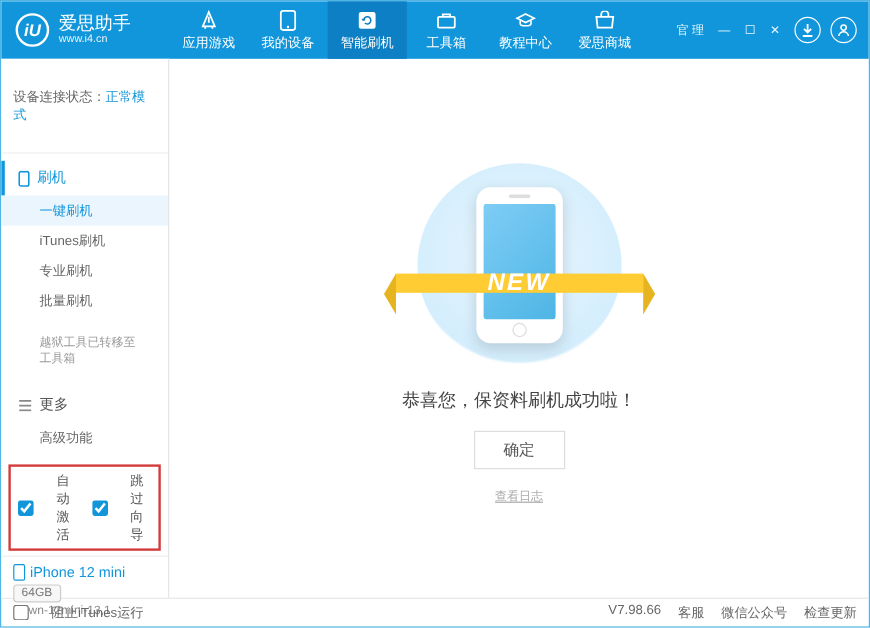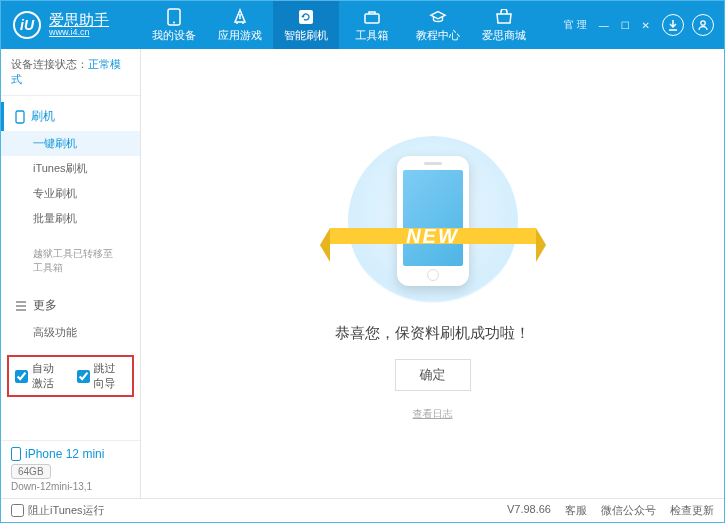--- a/index.html
+++ b/index.html
@@ -1,41 +1,41 @@
 <!DOCTYPE html>
 <html><head>
 <meta charset="utf-8">
 <style>
 * { margin: 0; padding: 0; box-sizing: border-box; }
 body { font-family: "Microsoft YaHei", Arial, sans-serif; font-size: 12px; background: #fff; width: 725px; height: 523px; overflow: hidden; border: 1px solid #4eb5e5; }
 .titlebar { height: 48px; background: #1296db; display: flex; align-items: center; color: #fff; }
 .logo-area { display: flex; align-items: center; gap: 8px; padding-left: 12px; width: 140px; }
 .logo-circle { width: 28px; height: 28px; border: 2px solid #fff; border-radius: 50%; display: flex; align-items: center; justify-content: center; font-weight: bold; font-size: 14px; font-style: italic; }
-.logo-text { display: flex; flex-direction: column; line-height: 1.1; text-decoration: underline; }
+.logo-text { display: flex; flex-direction: column; line-height: 1.1; }
 .logo-title { font-size: 15px; font-weight: 500; }
 .logo-url { font-size: 9px; opacity: 0.9; }
 .nav { display: flex; flex: 1; height: 100%; }
 .nav-item { width: 66px; display: flex; flex-direction: column; align-items: center; justify-content: center; gap: 2px; cursor: pointer; font-size: 11px; }
 .nav-item.active { background: #0d7fc4; }
 .nav-icon { width: 18px; height: 18px; display: flex; align-items: center; justify-content: center; }
 .winctrl { display: flex; align-items: center; gap: 8px; padding-right: 10px; }
 .winctrl .btn { width: 22px; height: 22px; border: 1.5px solid #fff; border-radius: 50%; display: flex; align-items: center; justify-content: center; cursor: pointer; }
 .winctrl .tiny { font-size: 10px; opacity: 0.9; margin-right: 4px; }
 .body { display: flex; height: calc(100% - 48px - 24px); }
 .sidebar { width: 140px; border-right: 1px solid #e5e5e5; display: flex; flex-direction: column; background: #fff; }
-.status-row { padding: 8px 10px; border-bottom: 1px solid #eee; color: #666; font-size: 11px; }
+.status-row { padding: 24px 10px; border-bottom: 1px solid #eee; color: #666; font-size: 11px; }
 .status-val { color: #1296db; }
 .section { padding: 6px 0; }
 .section-head { display: flex; align-items: center; gap: 6px; padding: 6px 14px; color: #555; cursor: pointer; }
 .section-head.active { color: #1296db; border-left: 3px solid #1296db; padding-left: 11px; }
 .sub { padding: 5px 0 5px 32px; color: #666; cursor: pointer; font-size: 11px; }
 .sub.active { background: #eaf5fd; color: #1296db; }
 .sub-note { padding: 4px 0 4px 32px; color: #999; font-size: 10px; line-height: 1.4; }
 .checks { border: 2px solid #d43c3c; margin: 4px 6px; padding: 4px 6px; display: flex; gap: 12px; font-size: 11px; color: #555; }
-.chk { display: flex; align-items: center; gap: 4px; cursor: pointer; justify-content: space-between; }
+.chk { display: flex; align-items: center; gap: 19px; cursor: pointer; justify-content: space-between; }
 .chk input { accent-color: #1296db; }
 .device-area { padding: 6px 10px; border-top: 1px solid #eee; margin-top: auto; }
 .dev-name { color: #1296db; font-size: 12px; display: flex; align-items: center; gap: 4px; }
 .dev-name::before { content: ""; width: 8px; height: 12px; border: 1.5px solid #1296db; border-radius: 2px; display: inline-block; }
 .dev-cap { display: inline-block; border: 1px solid #ccc; border-radius: 3px; padding: 1px 6px; font-size: 10px; color: #777; margin-top: 3px; background: #f7f7f7; }
 .dev-model { font-size: 10px; color: #888; margin-top: 2px; }
 .main { flex: 1; display: flex; flex-direction: column; align-items: center; justify-content: center; gap: 10px; position: relative; }
 .illus { width: 170px; height: 170px; border-radius: 50%; background: radial-gradient(circle at 50% 45%, #e9f6fe 0%, #d4eefd 70%, #ffffff 72%); display: flex; align-items: center; justify-content: center; position: relative; margin-top: 10px; }
 .phone { width: 72px; height: 130px; background: #fff; border-radius: 12px; box-shadow: 0 4px 12px rgba(0,0,0,0.15); position: relative; }
 .phone::before { content: ""; position: absolute; top: 6px; left: 50%; transform: translateX(-50%); width: 18px; height: 3px; background: #ddd; border-radius: 2px; }
@@ -60,34 +60,34 @@
   <div class="logo-area">
     <div class="logo-circle">iU</div>
     <div class="logo-text">
       <span class="logo-title">爱思助手</span>
       <span class="logo-url">www.i4.cn</span>
     </div>
   </div>
   <div class="nav">
     <div class="nav-item">
       <span class="nav-icon">
+          <svg width="18" height="18" viewBox="0 0 18 18">
+            <path d="M9 2 L14 14 H4 Z M9 6 V11 M6 14 V16 M12 14 V16" stroke="#fff" stroke-width="1.5" fill="none"></path>
+          </svg>
+        </span>
+      <span>应用游戏</span>
+    </div>
+    <div class="nav-item">
+      <span class="nav-icon">
           <svg width="14" height="18" viewBox="0 0 14 18">
             <rect x="1" y="1" width="12" height="16" rx="2" fill="none" stroke="#fff" stroke-width="1.5"></rect>
             <circle cx="7" cy="14.5" r="1" fill="#fff"></circle>
           </svg>
         </span>
       <span>我的设备</span>
-    </div>
-    <div class="nav-item">
-      <span class="nav-icon">
-          <svg width="18" height="18" viewBox="0 0 18 18">
-            <path d="M9 2 L14 14 H4 Z M9 6 V11 M6 14 V16 M12 14 V16" stroke="#fff" stroke-width="1.5" fill="none"></path>
-          </svg>
-        </span>
-      <span>应用游戏</span>
     </div>
     <div class="nav-item active">
       <span class="nav-icon">
           <svg width="18" height="18" viewBox="0 0 18 18">
             <rect x="2" y="2" width="14" height="14" rx="2" fill="#fff"></rect>
             <path d="M6 9a3 3 0 1 1 1 2.2M6 9l-1.2-1M6 9l1-1.2" stroke="#0d7fc4" stroke-width="1.3" fill="none"></path>
           </svg>
         </span>
       <span>智能刷机</span>
     </div>

